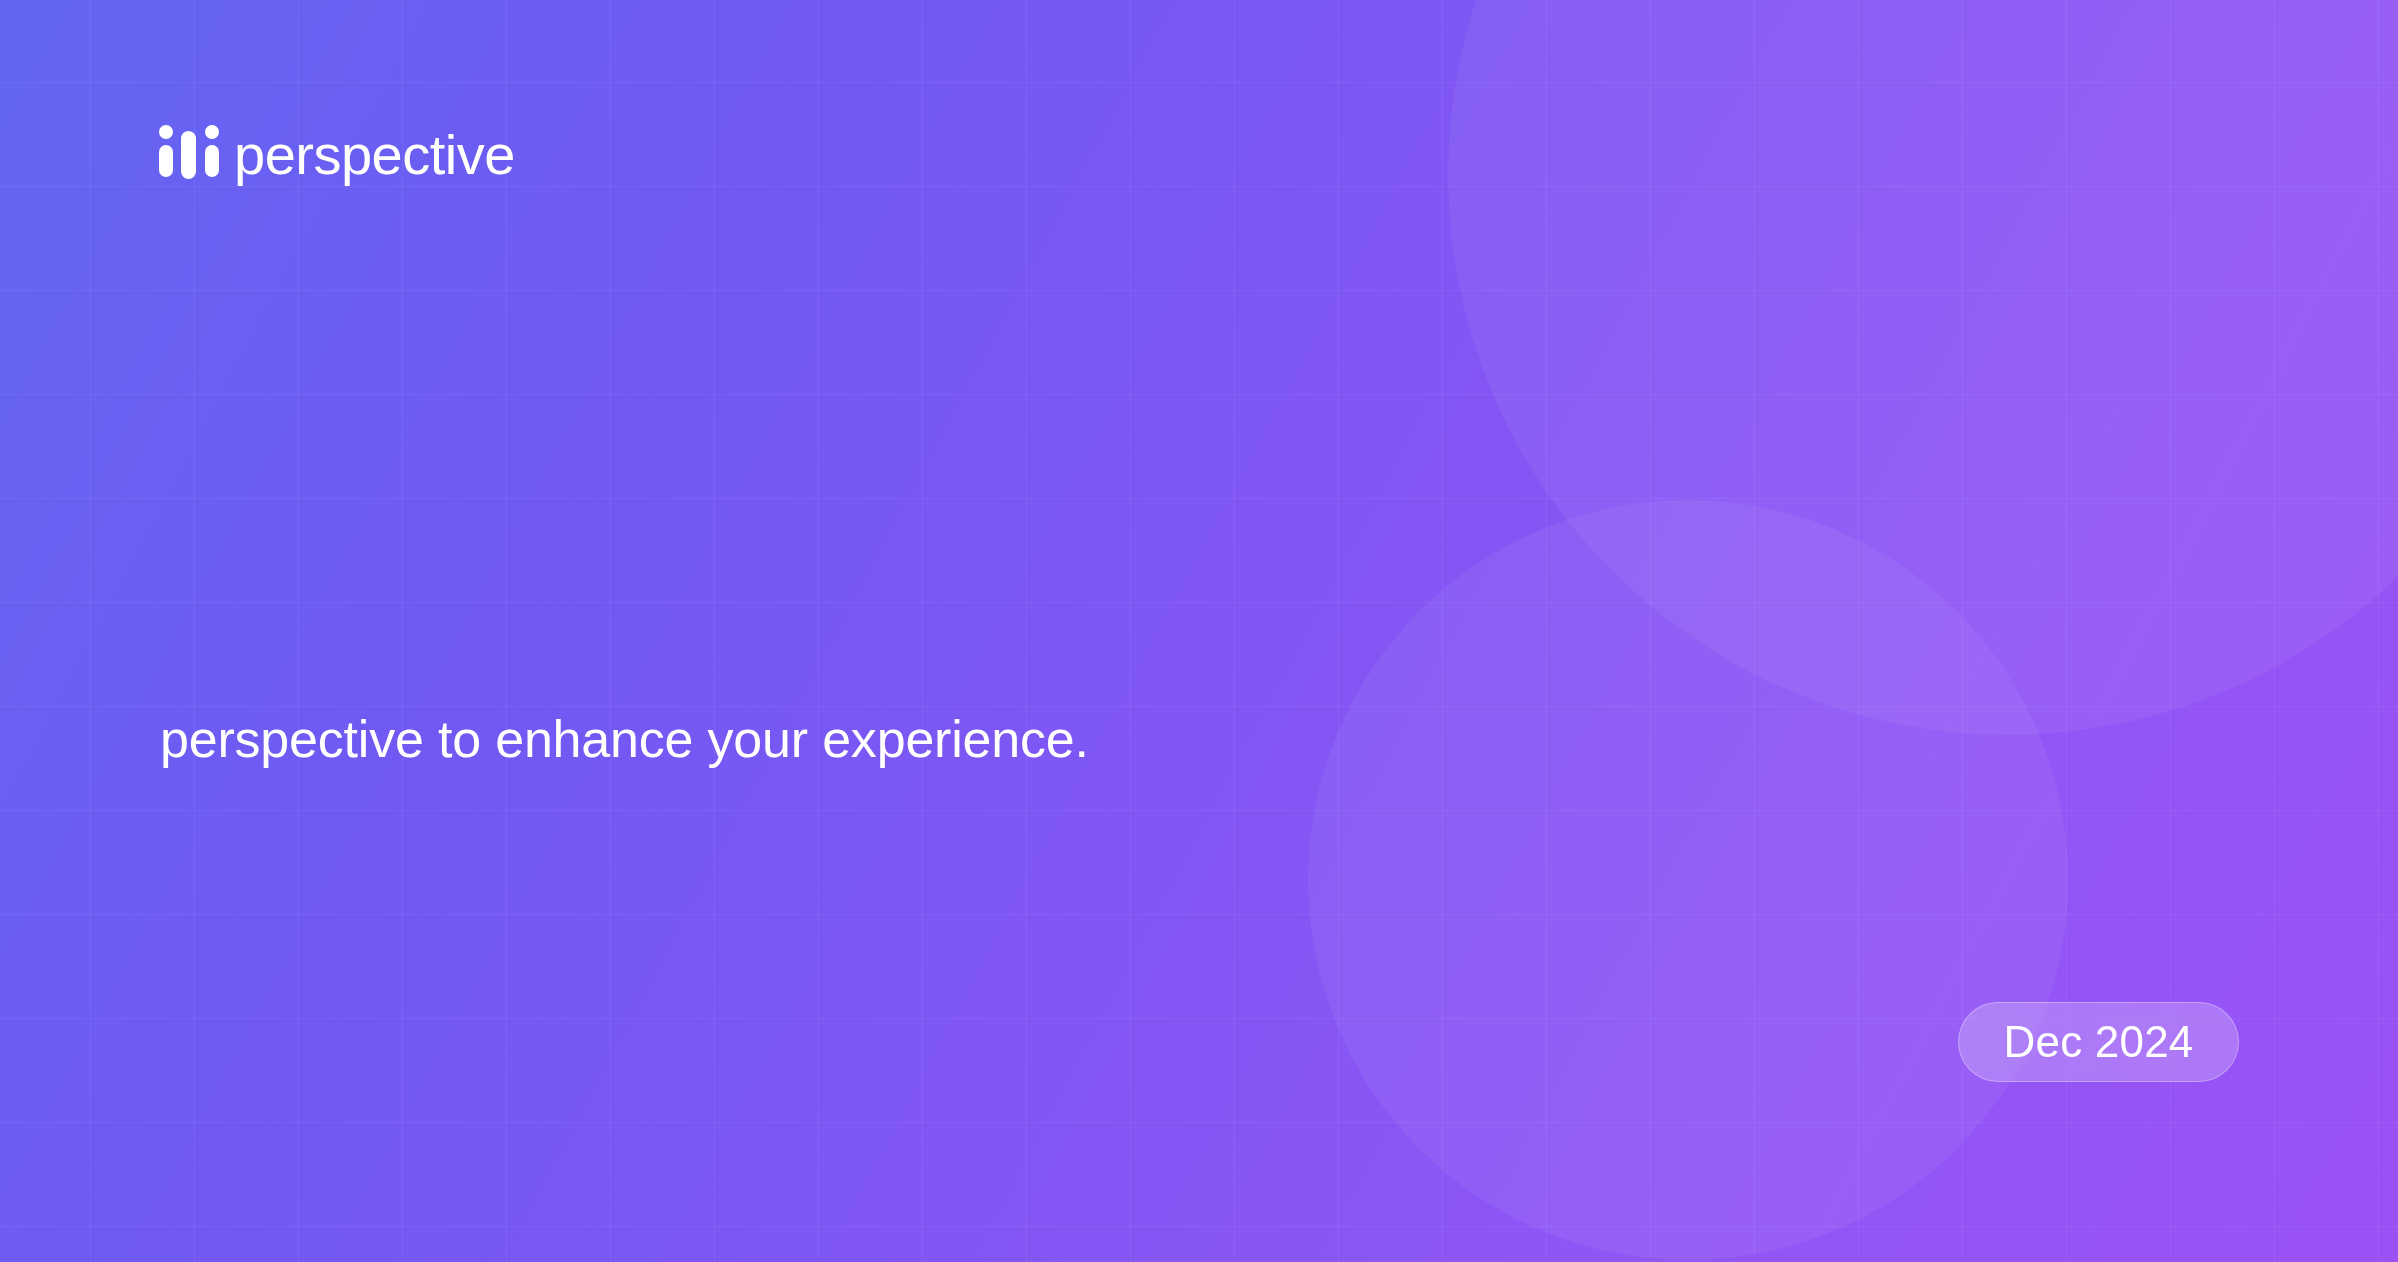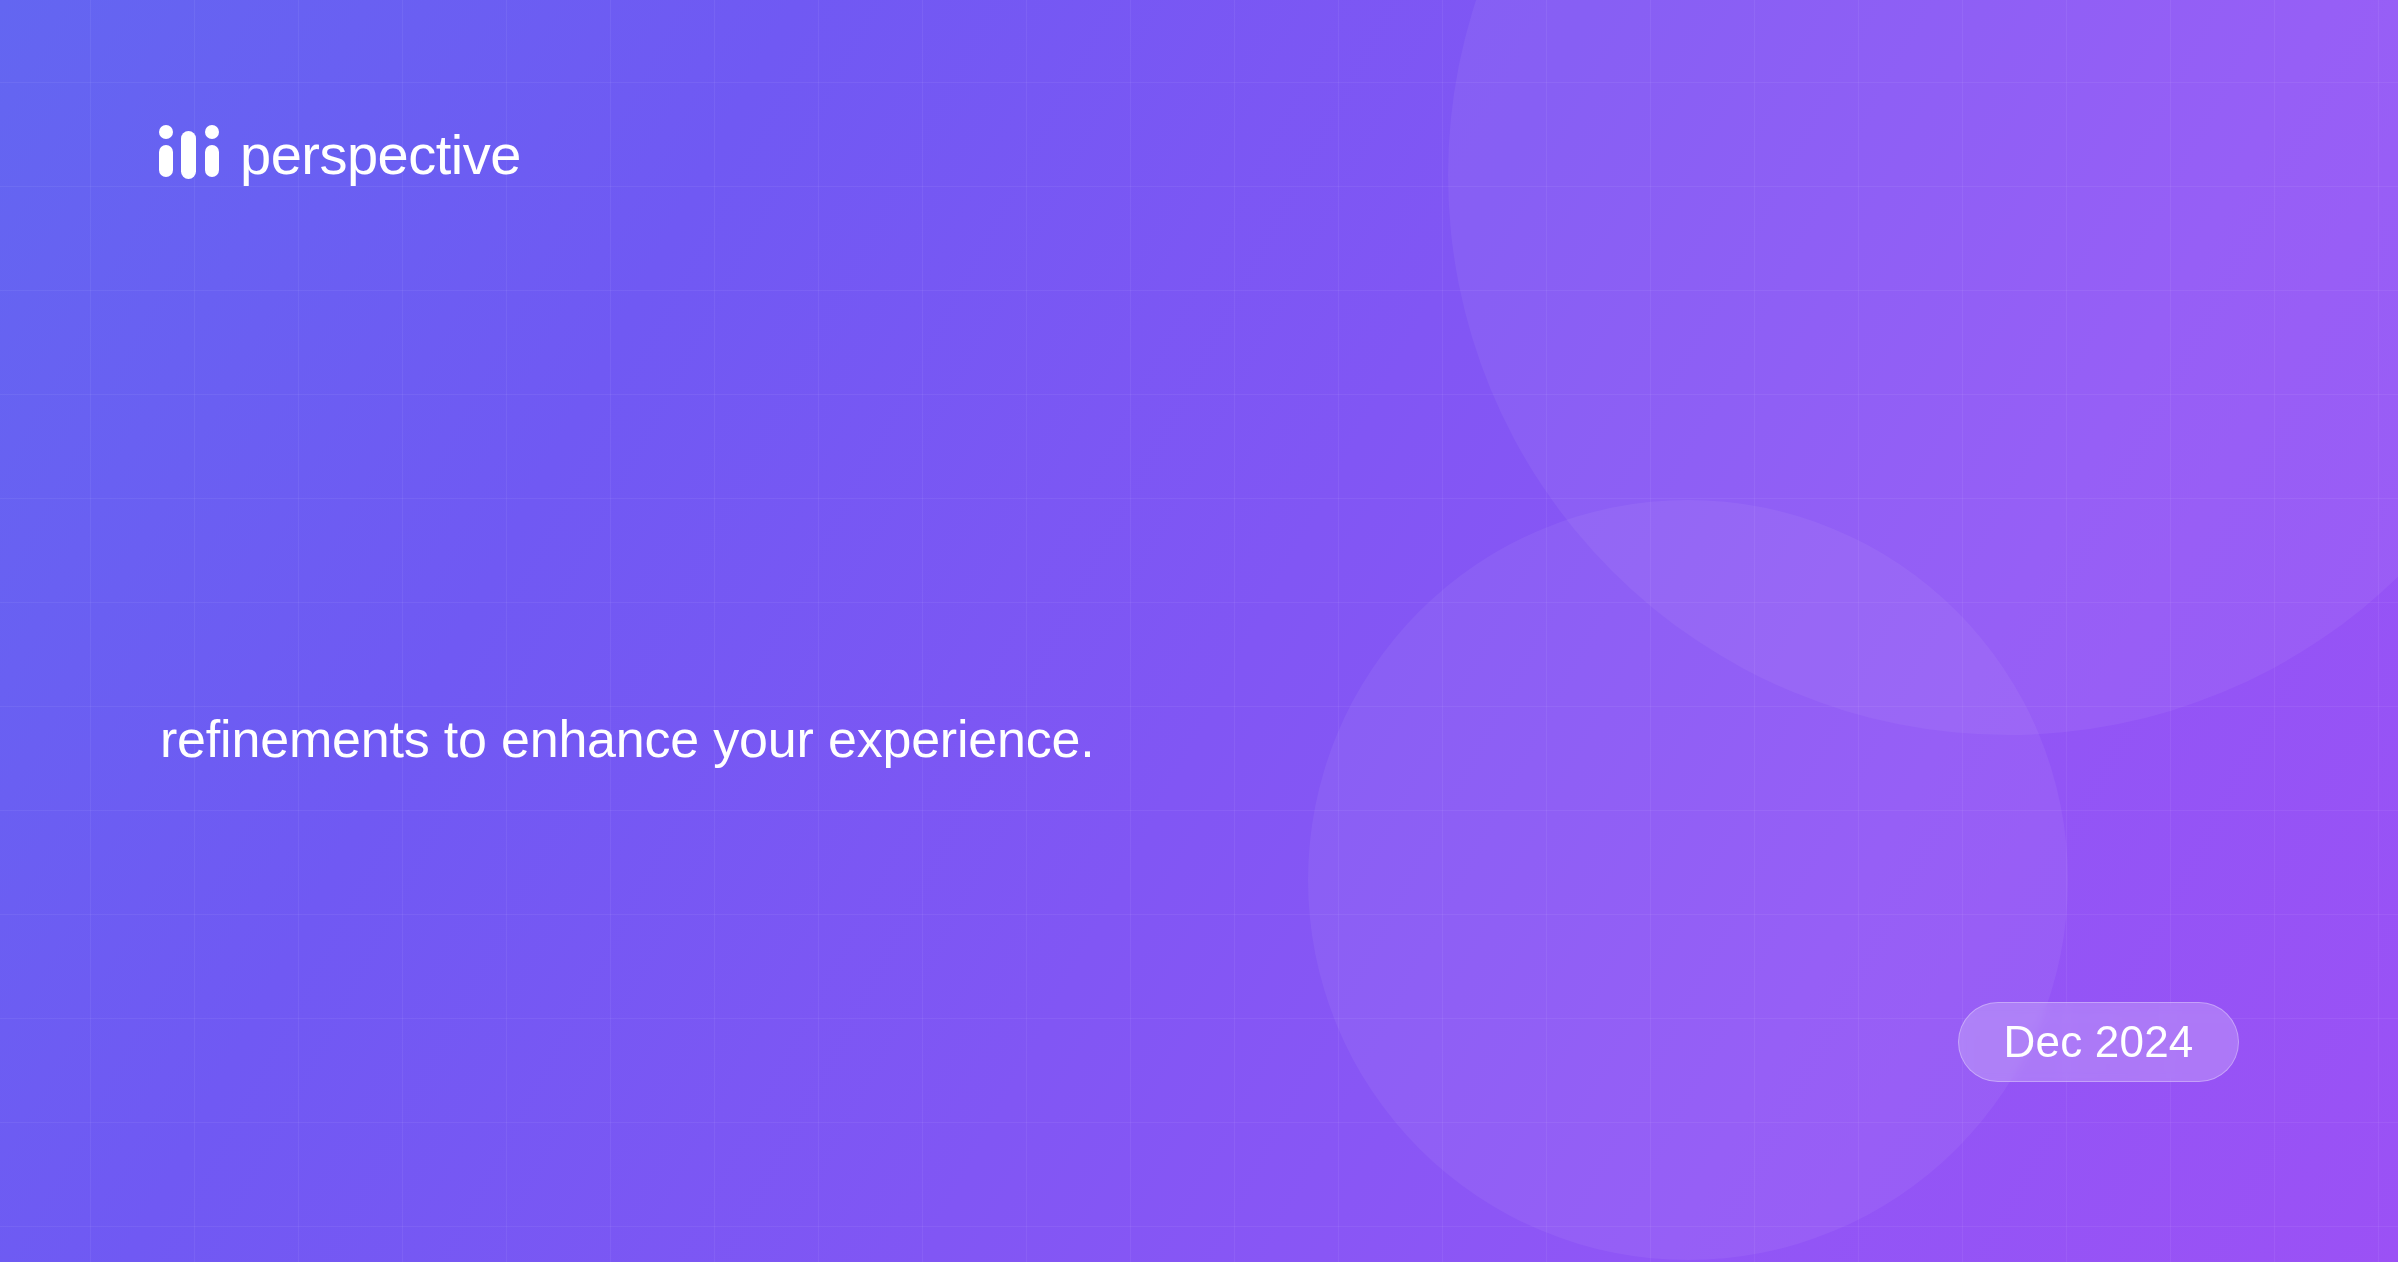--- a/index.html
+++ b/index.html
@@ -57,21 +57,21 @@
     background-position:-14px -22px;
   }
 
   
   .logo {
     position:absolute;
     left:158px;
     top:118px;
     display:flex;
     align-items:center;
-    gap:20px;
+    gap:14px;
     height:74px;
   }
   .logo-mark {
     width:62px; height:60px;
     display:block;
     flex:0 0 auto;
   }
   .logo-word {
     color:#fff;
     font-size:56px;
@@ -143,18 +143,18 @@
       <rect x="1" y="20" width="14" height="32" rx="7" fill="#ffffff"></rect>
       <rect x="23" y="6" width="15" height="48" rx="7.5" fill="#ffffff"></rect>
       <circle cx="54" cy="7" r="7" fill="#ffffff"></circle>
       <rect x="47" y="20" width="14" height="32" rx="7" fill="#ffffff"></rect>
     </svg>
     <span class="logo-word">perspective</span>
   </div>
 
 
   <p class="subtitle">
-    <span>refinements to enhance your experience.</span>
+    <span>perspective to enhance your experience.</span>
   </p>
 
   <div class="date-pill">Dec 2024</div>
 
 </div>
 
 </body></html>

